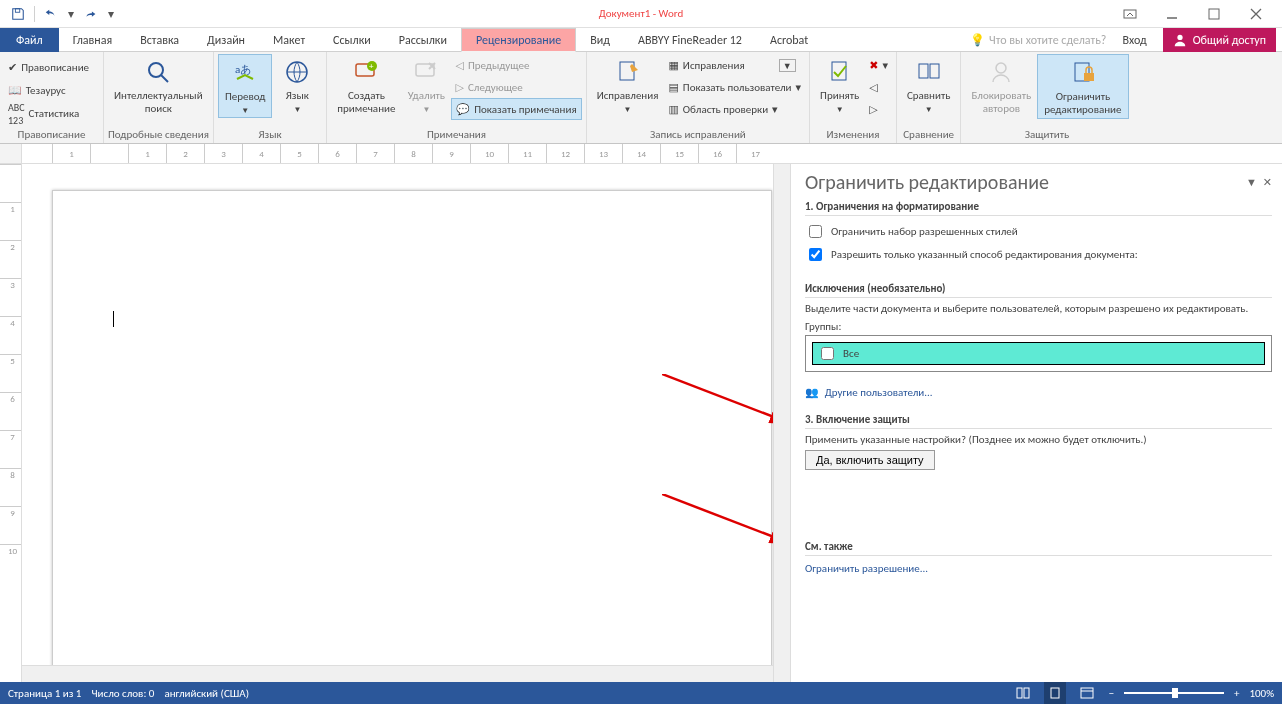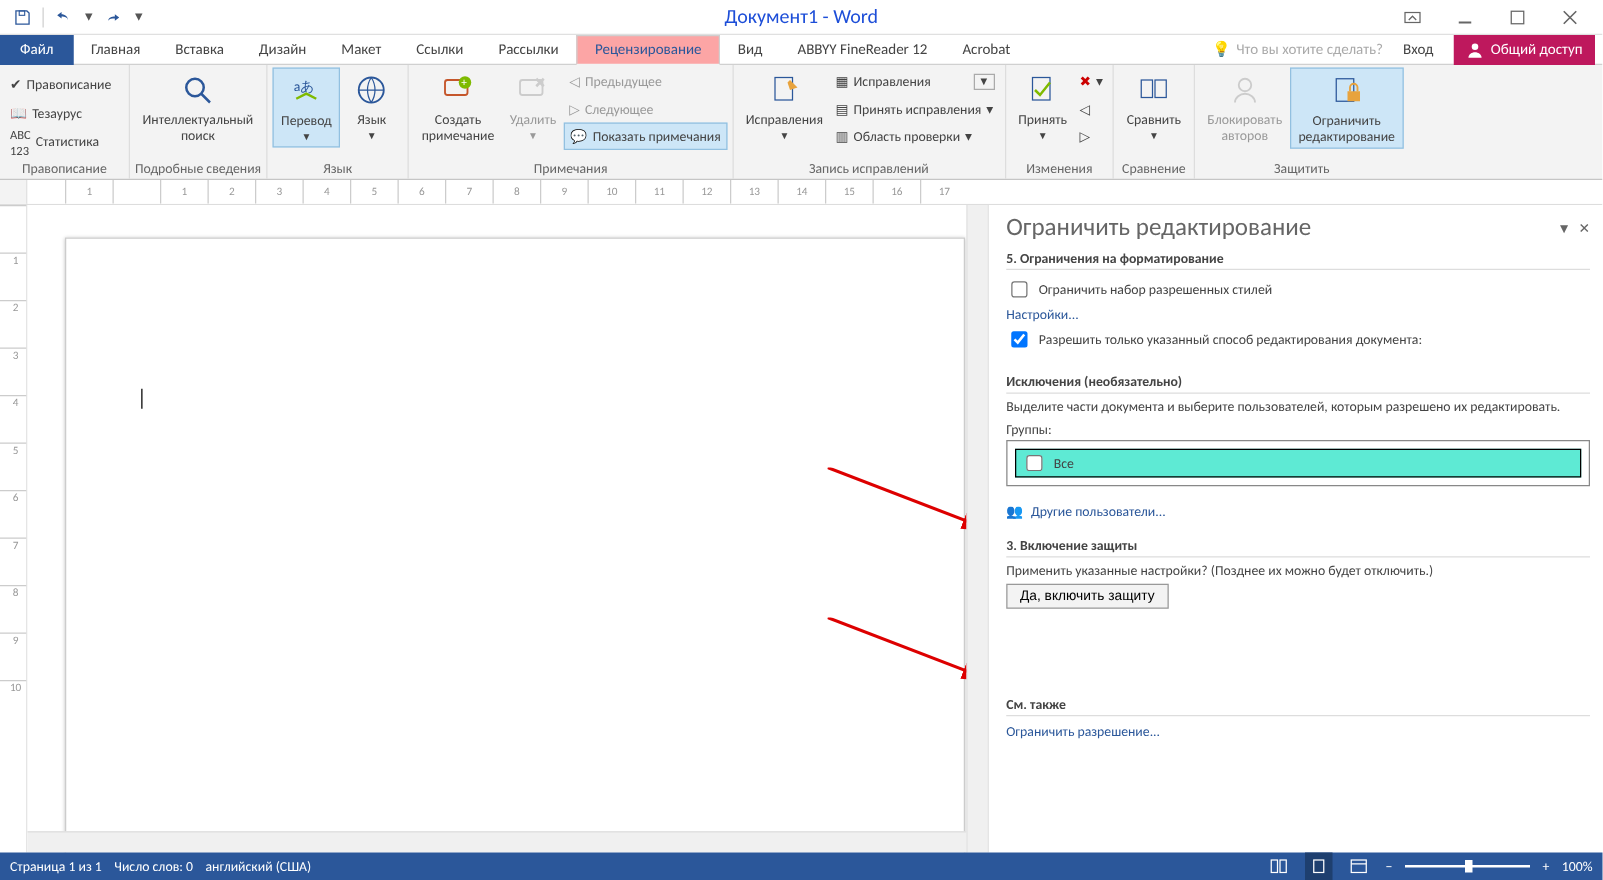--- a/index.html
+++ b/index.html
@@ -1,21 +1,21 @@
 <!DOCTYPE html>
 <html><head>
 <meta charset="utf-8">
 <style>
 html,body{margin:0;padding:0;font-family:"Segoe UI",Calibri,Tahoma,sans-serif;font-size:12px;color:#444;background:#fff;overflow:hidden;width:1282px;height:704px}
 *{box-sizing:border-box}
 .titlebar{height:28px;background:#fff;display:flex;align-items:center;border-bottom:1px solid #e0e0e0;position:relative}
 .qat{display:flex;align-items:center;padding-left:6px;gap:2px}
 .qat-item{width:24px;height:24px;display:flex;align-items:center;justify-content:center;color:#555}
 .qat-divider{width:1px;height:16px;background:#d0d0d0;margin:0 2px}
-.win-title{position:absolute;left:50%;transform:translateX(-50%);font-size:16px;color:#1d4ed8}
+.win-title{position:absolute;left:50%;transform:translateX(-50%);font-size:11px;color:#ef4444}
 .win-controls{position:absolute;right:0;display:flex;gap:6px;align-items:center;height:100%;padding-right:8px}
 .win-btn{width:36px;height:24px;display:flex;align-items:center;justify-content:center;color:#666}
 .tabs{height:24px;background:#fff;display:flex;align-items:stretch;border-bottom:1px solid #d0d0d0}
 .file-tab{background:#2b579a;color:#fff;font-size:12px;padding:0 16px;display:flex;align-items:center;height:24px}
 .tab{padding:0 14px;font-size:12px;display:flex;align-items:center;color:#444;cursor:pointer}
 .tab.active{background:#fca5a5;border:1px solid #d0d0d0;border-bottom:1px solid #f3f3f3;margin-bottom:-1px;color:#2b579a}
 .tabs-right{margin-left:auto;display:flex;align-items:center;gap:8px;padding-right:6px}
 .tell-me{display:flex;align-items:center;gap:4px;color:#aaa;font-size:12px}
 .login{font-size:12px;color:#444;padding:0 8px}
 .share-btn{background:#be185d;color:#fff;display:flex;align-items:center;gap:6px;padding:0 10px;height:24px;font-size:12px}
@@ -257,21 +257,21 @@
           </div>
         <span>Исправления</span>
           <span style="font-size:8px">▼</span>
       </div>
       <div class="vstack">
         <div class="small-row">
             <span>▦</span>
             <span>Исправления</span>
             <span style="margin-left:30px;border:1px solid #aaa;padding:0 3px;font-size:9px">▼</span>
           </div>
-        <div class="small-row"><span>▤</span><span>Принять исправления</span> ▾</div>
+        <div class="small-row"><span>▤</span><span>Показать пользователи</span> ▾</div>
         <div class="small-row"><span>▥</span><span>Область проверки</span> ▾</div>
       </div>
     </div>
     <div class="group-title">Запись исправлений</div>
   </div>
 
   <div class="ribbon-group">
     <div class="group-content">
       <div class="big-btn">
         <div class="icon">
@@ -407,26 +407,25 @@
 
   <div class="pane">
     <div class="pane-header">
       <div class="pane-title">Ограничить редактирование</div>
       <div class="pane-close">
         <span>▼</span>
         <span>✕</span>
       </div>
     </div>
 
-    <h4>5. Ограничения на форматирование</h4>
+    <h4>1. Ограничения на форматирование</h4>
     <div class="pane-row">
         <input type="checkbox" style="">
         <span>Ограничить набор разрешенных стилей</span>
       </div>
-    <div class="pane-row link">Настройки...</div>
 
     <div class="pane-row">
         <input type="checkbox" checked="" style="">
         <span>Разрешить только указанный способ редактирования документа:</span>
       </div>
 
     <div style="margin-top:16px;font-weight:bold">Исключения (необязательно)</div>
     <div style="border-top:1px solid #ddd;margin:2px 0 4px"></div>
     <div style="line-height:1.3">Выделите части документа и выберите пользователей, которым разрешено их редактировать.</div>
     <div style="margin-top:4px">Группы:</div>

